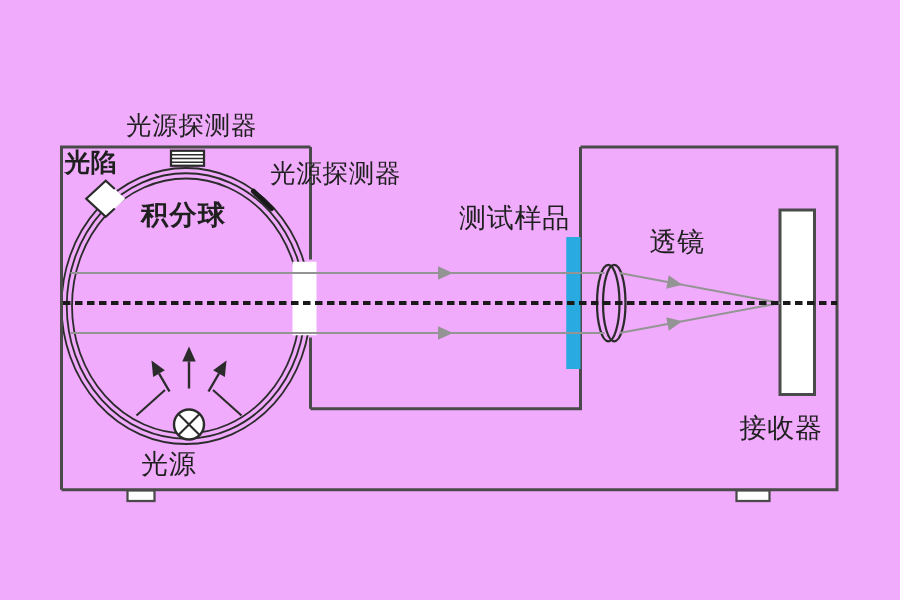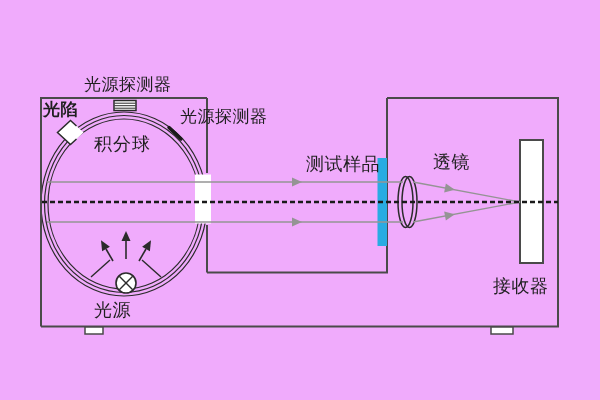--- a/index.html
+++ b/index.html
@@ -6,21 +6,21 @@
   .stage{
     position:relative;width:600px;height:400px;background:#f0abfc;overflow:hidden;
     font-family:"DejaVu Sans","Liberation Sans",sans-serif;
   }
   .stage svg{position:absolute;left:0;top:0;}
   .lbl{
     position:absolute;color:#1f1f1f;font-size:18px;line-height:1.1;
     white-space:nowrap;letter-spacing:0.5px;
   }
   .lbl.small{font-size:17px;}
-  .lbl.bold{font-weight:normal;letter-spacing:1px;}
+  .lbl.bold{font-weight:bold;letter-spacing:1px;}
 </style>
 </head>
 <body>
 
 <div class="stage">
 
   <svg width="600" height="400" viewBox="0 0 600 400">
 
     <g fill="none" stroke-width="1.2" stroke="#2b2b2b">
       <ellipse cx="124" cy="204" rx="83" ry="92"></ellipse>
@@ -94,18 +94,18 @@
         <polygon points="0,-4.5 10,0 0,4.5" transform="translate(106,249) rotate(-120)"></polygon>
         <polygon points="0,-4.5 10,0 0,4.5" transform="translate(146,249) rotate(-60)"></polygon>
       </g>
     </g>
   </svg>
 
   <div class="lbl small" style="left:84px;top:75px;">光源探测器</div>
   <div class="lbl small" style="left:43px;top:100px;font-weight:bold;">光陷</div>
   <div class="lbl small" style="left:180px;top:107px;">光源探测器</div>
   <div class="lbl bold" style="left:94px;top:134px;">积分球</div>
-  <div class="lbl" style="left:306px;top:154px;text-align:right;">测试样品</div>
+  <div class="lbl" style="left:306px;top:136px;text-align:right;">测试样品</div>
   <div class="lbl" style="left:433px;top:152px;">透镜</div>
   <div class="lbl" style="left:493px;top:276px;">接收器</div>
   <div class="lbl" style="left:94px;top:300px;">光源</div>
 
 </div>
 
 </body></html>

